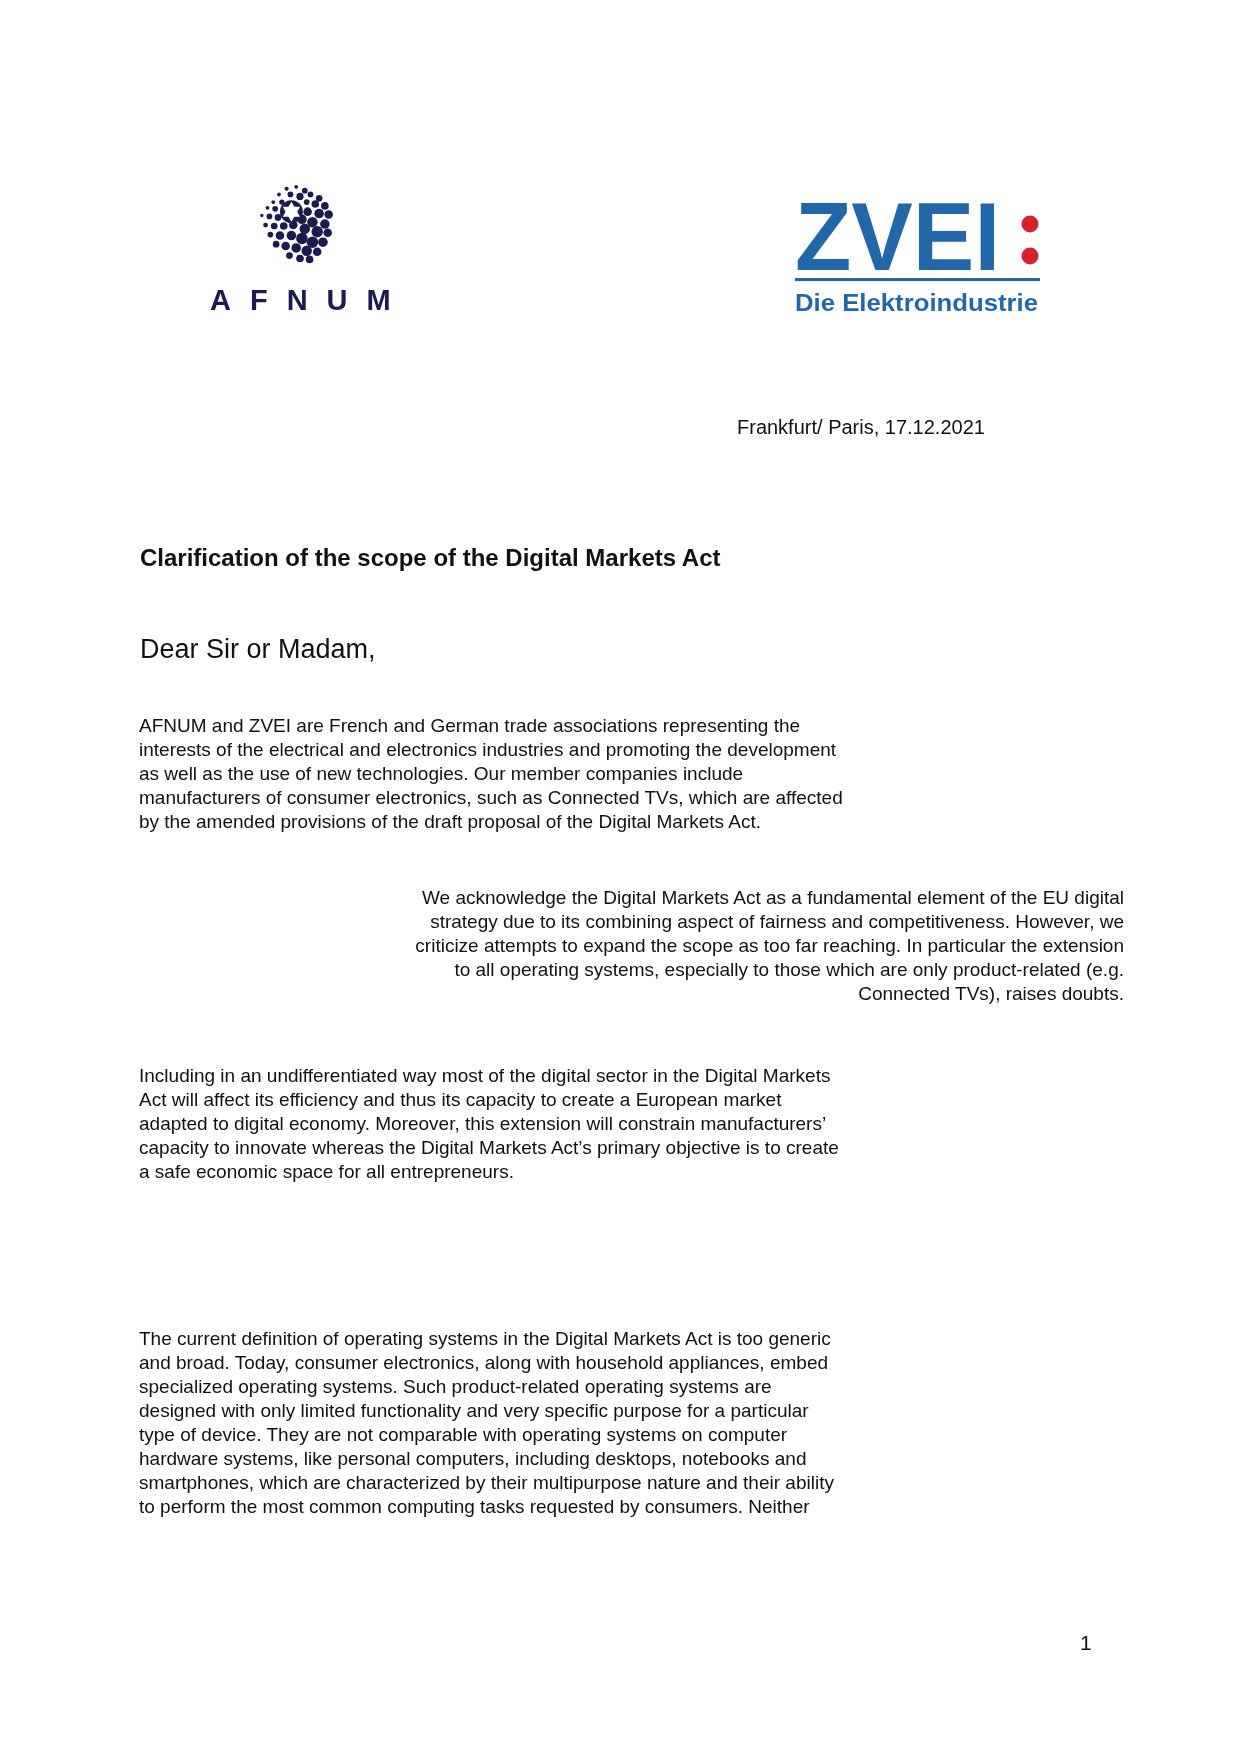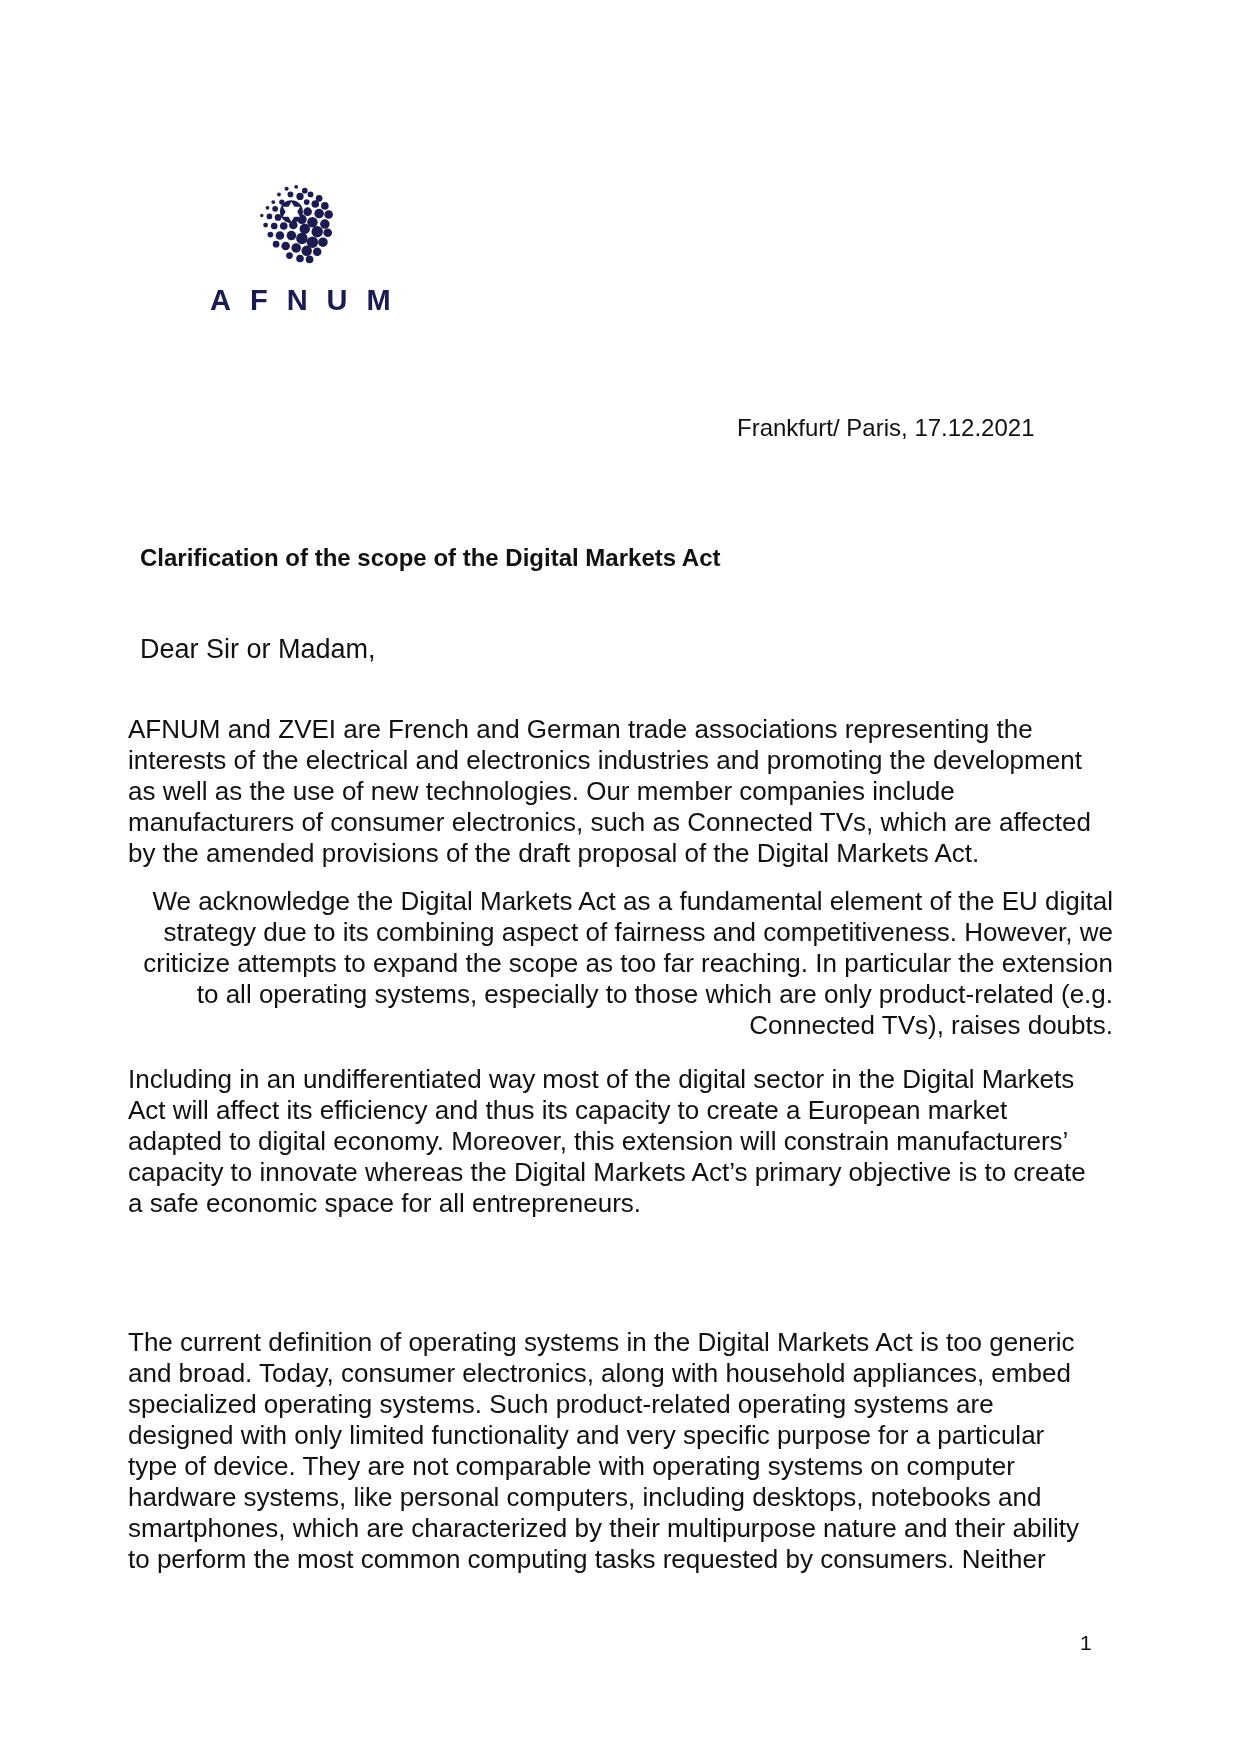--- a/index.html
+++ b/index.html
@@ -19,33 +19,33 @@
     display:block; margin-top:16px;
     font-size:29px; line-height:30px; font-weight:600;
     letter-spacing:19px; padding-left:17px;
     color:#1b1b4f; white-space:nowrap;
   }
   
   .zvei-logo { position:absolute; left:795px; top:190px; }
   
   .dateline {
     position:absolute; left:737px; top:412px;
-    font-size:24px; line-height:31px; white-space:nowrap;
+    font-size:20px; line-height:31px; white-space:nowrap;
   }
   .subject {
     position:absolute; left:140px; top:542px; width:975px;
     font-size:24px; line-height:31px; font-weight:bold;
   }
   .salutation {
     position:absolute; left:140px; top:634px; width:975px;
     font-size:27px; line-height:31px;
   }
   .para {
-    position:absolute; left:128px; width:985px;
-    font-size:26px; line-height:31px;
+    position:absolute; left:139px; width:985px;
+    font-size:19px; line-height:24px;
     white-space:pre-line;
   }
   .para-1 { top:714px; }
   .para-2 { top:886px;text-align:right; }
   .para-3 { top:1064px; }
   .para-4 { top:1239px; }
   .para-5 { top:1327px; }
   .page-number {
     position:absolute; left:1080px; top:1627px;
     font-size:21px; line-height:31px;
@@ -107,20 +107,31 @@
           <circle cx="60" cy="80" r="4"></circle>
       </g>
       <g fill="#ffffff">
         <polygon points="41,19.5 50.1,35.25 31.9,35.25"></polygon>
         <polygon points="41,40.5 31.9,24.75 50.1,24.75"></polygon>
       </g>
     </svg>
     <span class="afnum-wordmark">AFNUM</span>
   </div>
 
+  <div class="zvei-logo">
+    <svg width="252" height="132" viewBox="0 0 252 132" xmlns="http://www.w3.org/2000/svg">
+      <text x="0" y="80" font-family="Liberation Sans, sans-serif" font-size="96" font-weight="bold" fill="#2268a8" textLength="205" lengthAdjust="spacingAndGlyphs">ZVEI</text>
+      <g fill="#d8232a">
+        <circle cx="235" cy="34" r="8.5"></circle>
+        <circle cx="235" cy="66" r="8.5"></circle>
+      </g>
+      <rect x="0" y="88" width="245" height="3" fill="#2268a8"></rect>
+      <text x="0" y="121" font-family="Liberation Sans, sans-serif" font-size="23.5" font-weight="bold" fill="#2268a8" textLength="243" lengthAdjust="spacingAndGlyphs">Die Elektroindustrie</text>
+    </svg>
+  </div>
 
   <div class="dateline">Frankfurt/ Paris, 17.12.2021</div>
 
   <div class="subject">Clarification of the scope of the Digital Markets Act</div>
 
   <div class="salutation">Dear Sir or Madam,</div>
 
   <div class="para para-1">AFNUM and ZVEI are French and German trade associations representing the
 interests of the electrical and electronics industries and promoting the development
 as well as the use of new technologies. Our member companies include

